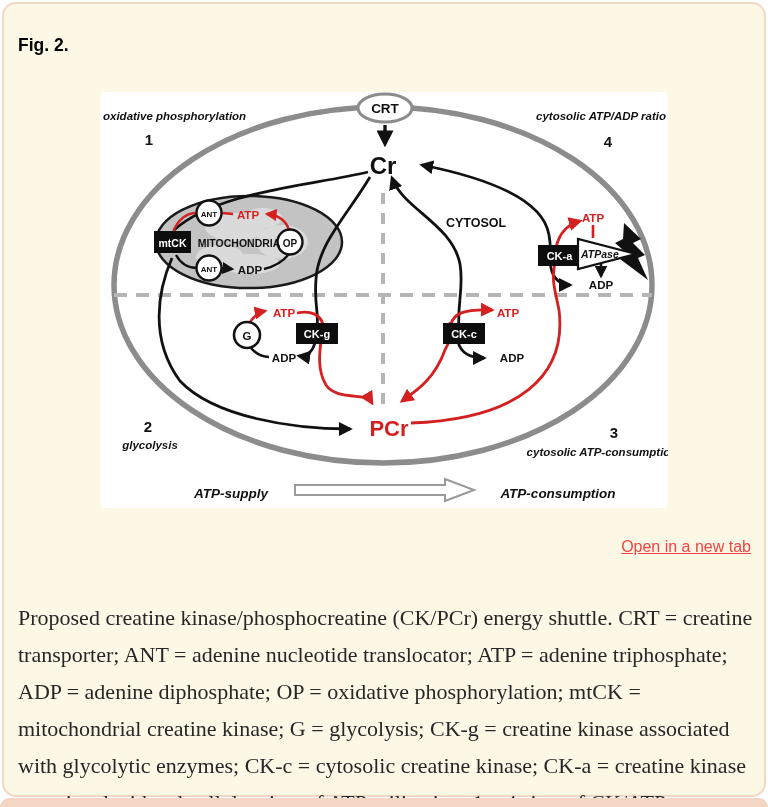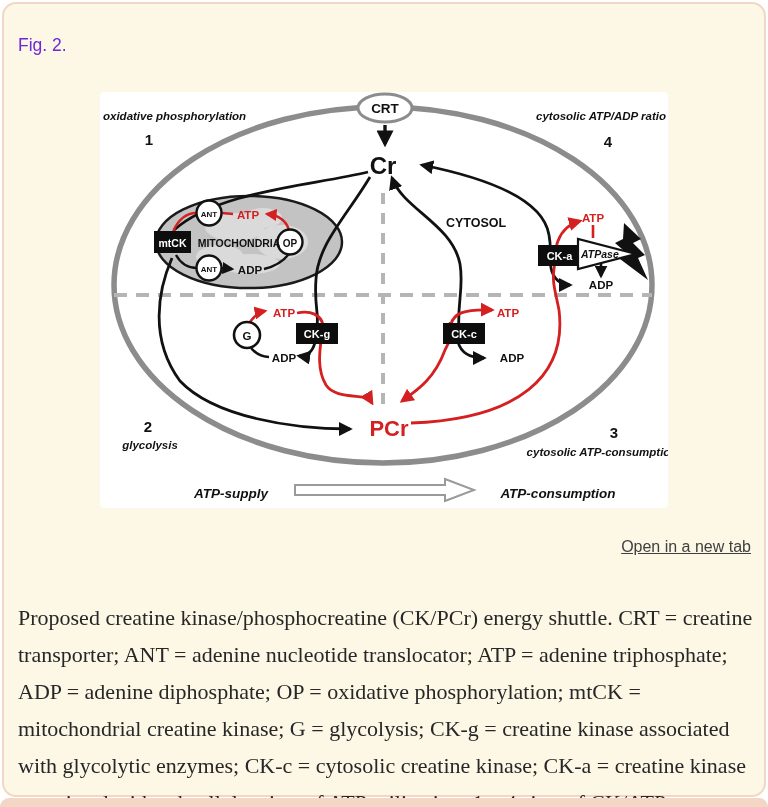--- a/index.html
+++ b/index.html
@@ -6,32 +6,32 @@
   body{
     width:768px;height:807px;position:relative;background:#ffffff;
     font-family:"Liberation Sans",sans-serif;overflow:hidden;
   }
   .card{
     position:absolute;left:2px;top:2px;width:764px;height:795px;
     background:#fdf7e6;border:2px solid #f2d7c5;border-radius:14px;
     box-sizing:border-box;
   }
   .fig-label{
-    position:absolute;left:18px;top:35px;font-size:17.5px;color:#6d28d9;
+    position:absolute;left:18px;top:35px;font-size:17.5px;color:#000000;font-weight:bold;
   }
   .figure-panel{
     position:absolute;left:100px;top:92px;width:568px;height:416px;
     background:#ffffff;border-radius:4px;
   }
   .figure-panel svg{display:block;width:568px;height:416px;}
   .open-link-row{
     position:absolute;top:538px;right:17px;text-align:right;
   }
   .open-link{
-    color:#404040;font-size:16px;text-decoration:underline;cursor:pointer;
+    color:#ef4444;font-size:16px;text-decoration:underline;cursor:pointer;
   }
   .caption{
     position:absolute;left:18px;top:599px;width:736px;
     font-family:"Liberation Serif",serif;font-size:22px;line-height:37px;
     color:#272727;
   }
   .citation-link{color:#15609d;text-decoration:underline;cursor:pointer;}
   .bottom-strip{
     position:absolute;left:0;bottom:0;width:768px;height:9px;
     background:#f3d6c4;border-radius:12px 12px 0 0;

